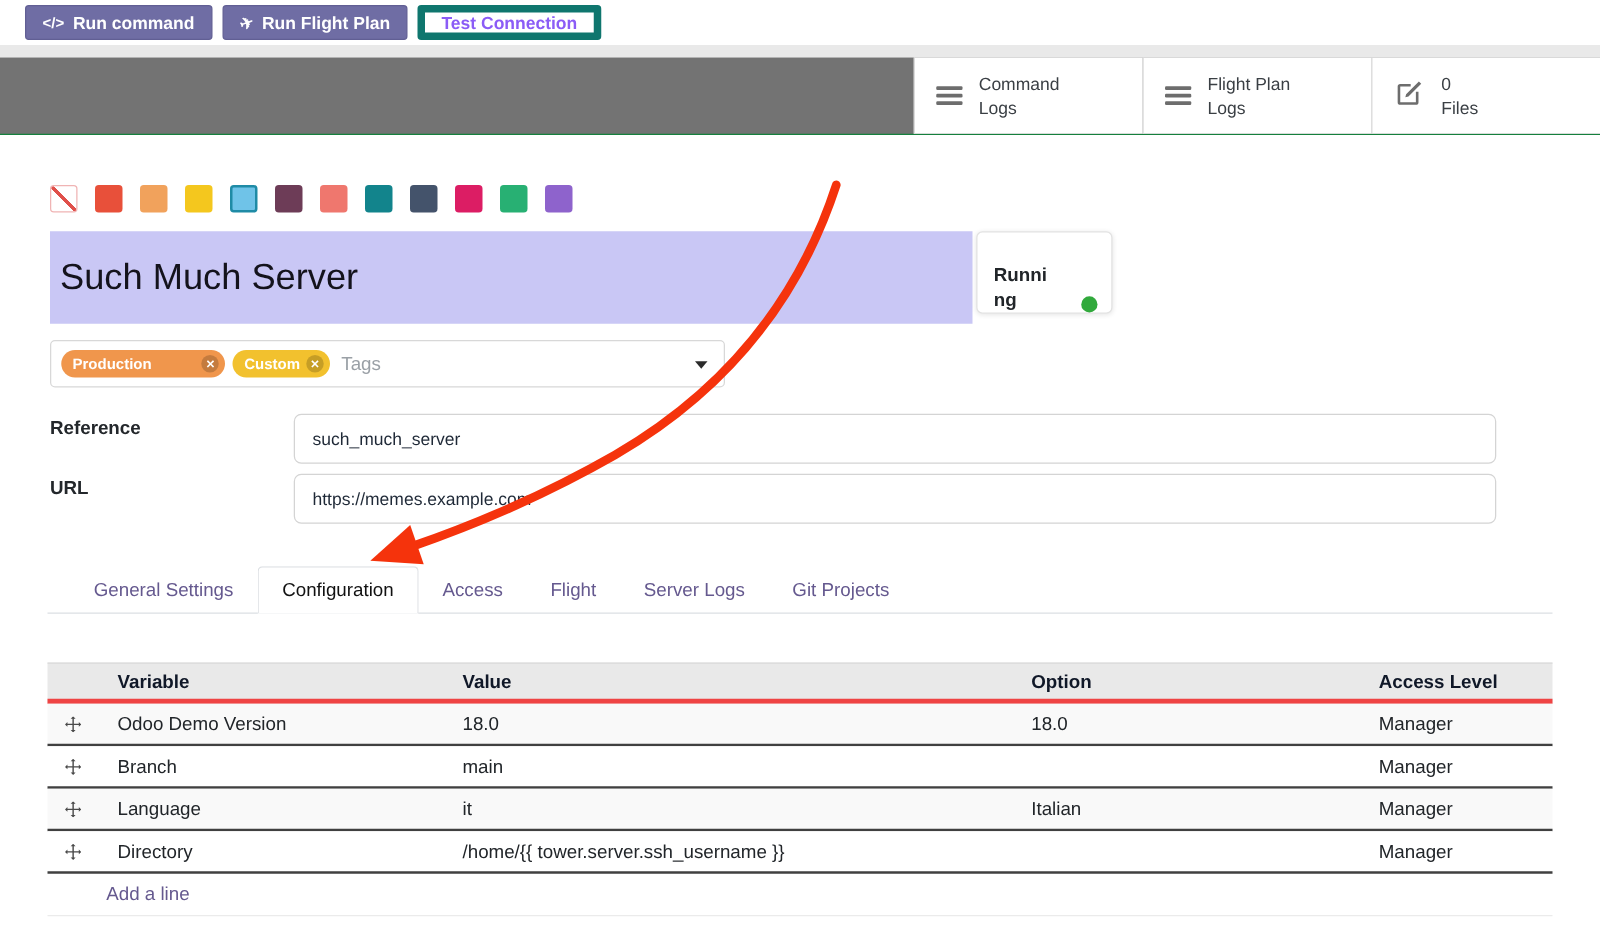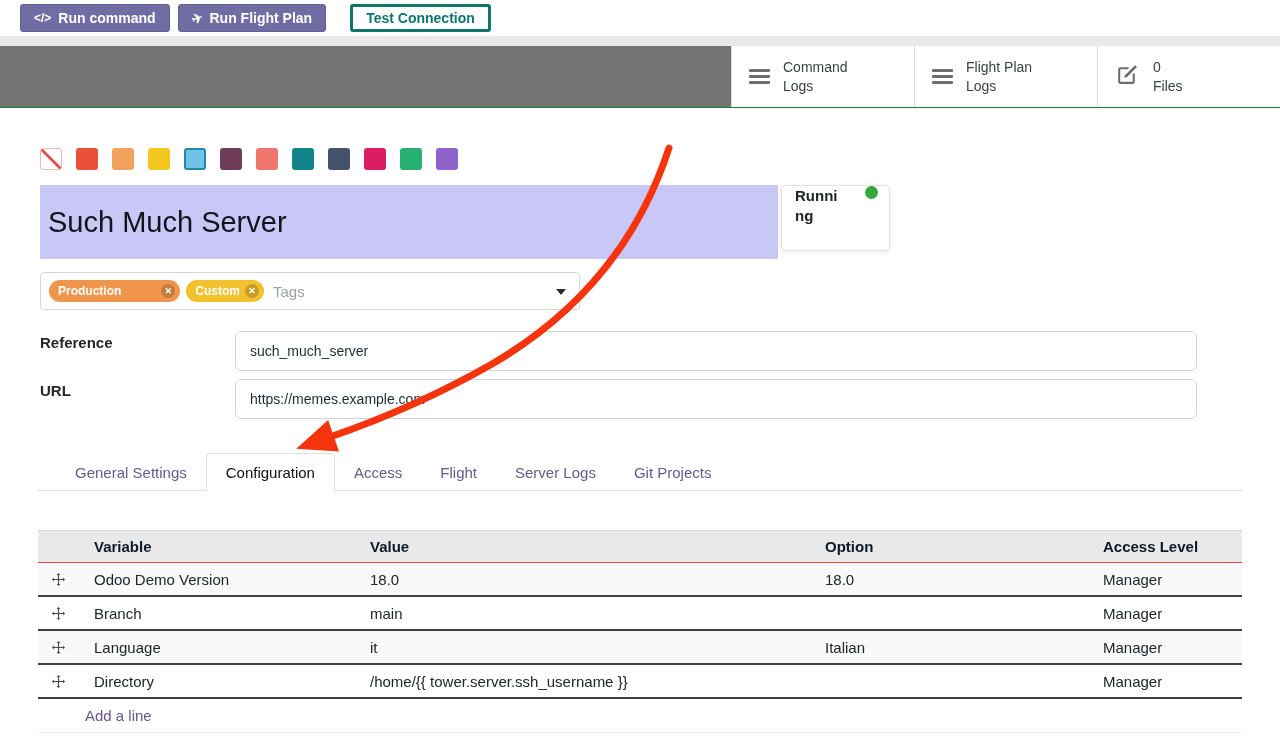--- a/index.html
+++ b/index.html
@@ -11,21 +11,21 @@
     overflow: hidden;
     color: #222;
   }
 
   
   .topbar { position: absolute; top: 0; left: 0; right: 0; height: 36px;
             display: flex; align-items: center; gap: 8px; padding-left: 20px; background: #fff; }
   .btn { display: inline-flex; align-items: center; gap: 7px; height: 28px; padding: 0 13px;
          border-radius: 3px; font-family: inherit; font-size: 14px; font-weight: bold; cursor: pointer; }
   .btn-purple { background: var(--accent-purple); border: 1px solid var(--accent-purple-dark); color: #fff; }
-  .btn-white  { background: #fff; border: 3px solid #0f766e; color: #0f766e; margin-left: 16px; }
+  .btn-white  { background: #fff; border: 6px solid #0f766e; color: #8b5cf6; }
   .btn-icon { font-size: 12px; font-weight: bold; }
   .plane { display: inline-block; transform: rotate(-20deg); font-size: 13px; }
 
   .gray-strip { position: absolute; top: 36px; left: 0; right: 0; height: 10px; background: #e9e9e9; }
 
   
   .header-band { position: absolute; top: 46px; left: 0; right: 0; height: 62px;
                  background: #737373; border-bottom: 1px solid #15803d; }
   .stats { position: absolute; right: 0; top: 0; height: 100%; display: flex; }
   .stat { width: 183px; border-left: 1px solid #dcdcdc; display: flex; align-items: center;
@@ -39,21 +39,21 @@
   .swatch.none { border: 1px solid #f0b4b4;
     background: linear-gradient(to top right, #fff 44%, #e0504a 46%, #e0504a 54%, #fff 56%); }
   .swatch.selected { border: 2px solid #1f8ba6; }
 
   
   .title-box { position: absolute; left: 40px; top: 185px; width: 738px; height: 74px;
                background: var(--title-bg); display: flex; align-items: center; padding-left: 8px;
                font-size: 29px; color: #14131c; }
   .status-card { position: absolute; left: 781px; top: 185px; width: 109px; height: 66px;
                  background: #fff; border: 1px solid #e2e2e2; border-radius: 5px;
-                 box-shadow: 0 1px 4px rgba(0,0,0,.10); display: flex; align-items: flex-start;
+                 box-shadow: 0 1px 4px rgba(0,0,0,.10); display: flex; align-items: flex-end;
                  padding: 0 11px 0 13px; cursor: pointer; }
   .status-text { width: 48px; font-size: 15px; font-weight: bold; color: #212529;
                  line-height: 1.3; word-break: break-all; }
   .status-dot { width: 13px; height: 13px; border-radius: 50%; background: var(--status-green); margin-left: auto; }
 
   
   .tags-box { position: absolute; left: 40px; top: 272px; width: 540px; height: 38px;
               border: 1px solid #d8d8d8; border-radius: 4px; display: flex; align-items: center;
               padding: 0 30px 0 8px; gap: 6px; background: #fff; }
   .tag-pill { height: 22px; border-radius: 11px; color: #fff; font-size: 12px; font-weight: bold;
@@ -75,21 +75,21 @@
   .tabs { position: absolute; left: 38px; right: 38px; top: 453px; height: 38px;
           display: flex; padding-left: 18px; border-bottom: 1px solid #dcdfe3; }
   .tab { height: 38px; display: flex; align-items: center; padding: 0 19px;
          font-size: 15px; color: var(--link-purple); cursor: pointer; }
   .tab.active { background: #fff; color: #111; border: 1px solid #dcdfe3; border-bottom: 1px solid #fff;
                 border-radius: 4px 4px 0 0; margin-bottom: -1px; }
 
   
   .cfg-table { position: absolute; left: 38px; top: 530px; width: 1204px; font-size: 15px; }
   .thead, .tr, .add-row { display: grid; grid-template-columns: 40px 276px 455px 278px 155px; align-items: center; }
-  .thead { height: 33px; background: #e9e9e9; border-top: 1px solid #d9d9d9; border-bottom: 1px solid #ef4444; }
+  .thead { height: 33px; background: #e9e9e9; border-top: 1px solid #d9d9d9; border-bottom: 4px solid #ef4444; }
   .th { font-weight: bold; color: #101828; padding-left: 16px; white-space: nowrap; overflow: hidden; }
   .tr { height: 34px; border-bottom: 2px solid #404040; background: #fff; }
   .tr:nth-child(odd) { background: #f9f9f9; }
   .td { padding-left: 16px; color: #212529; white-space: nowrap; overflow: hidden; }
   .td.drag { padding-left: 0; display: flex; justify-content: center; cursor: grab; }
   .add-row { height: 34px; border-bottom: 1px solid #ebebeb; }
   .add-link { grid-column: 1 / -1; padding-left: 47px; color: var(--link-purple); cursor: pointer; font-size: 15px; }
 
   
   .arrow-overlay { position: absolute; top: 0; left: 0; pointer-events: none; z-index: 40; }

